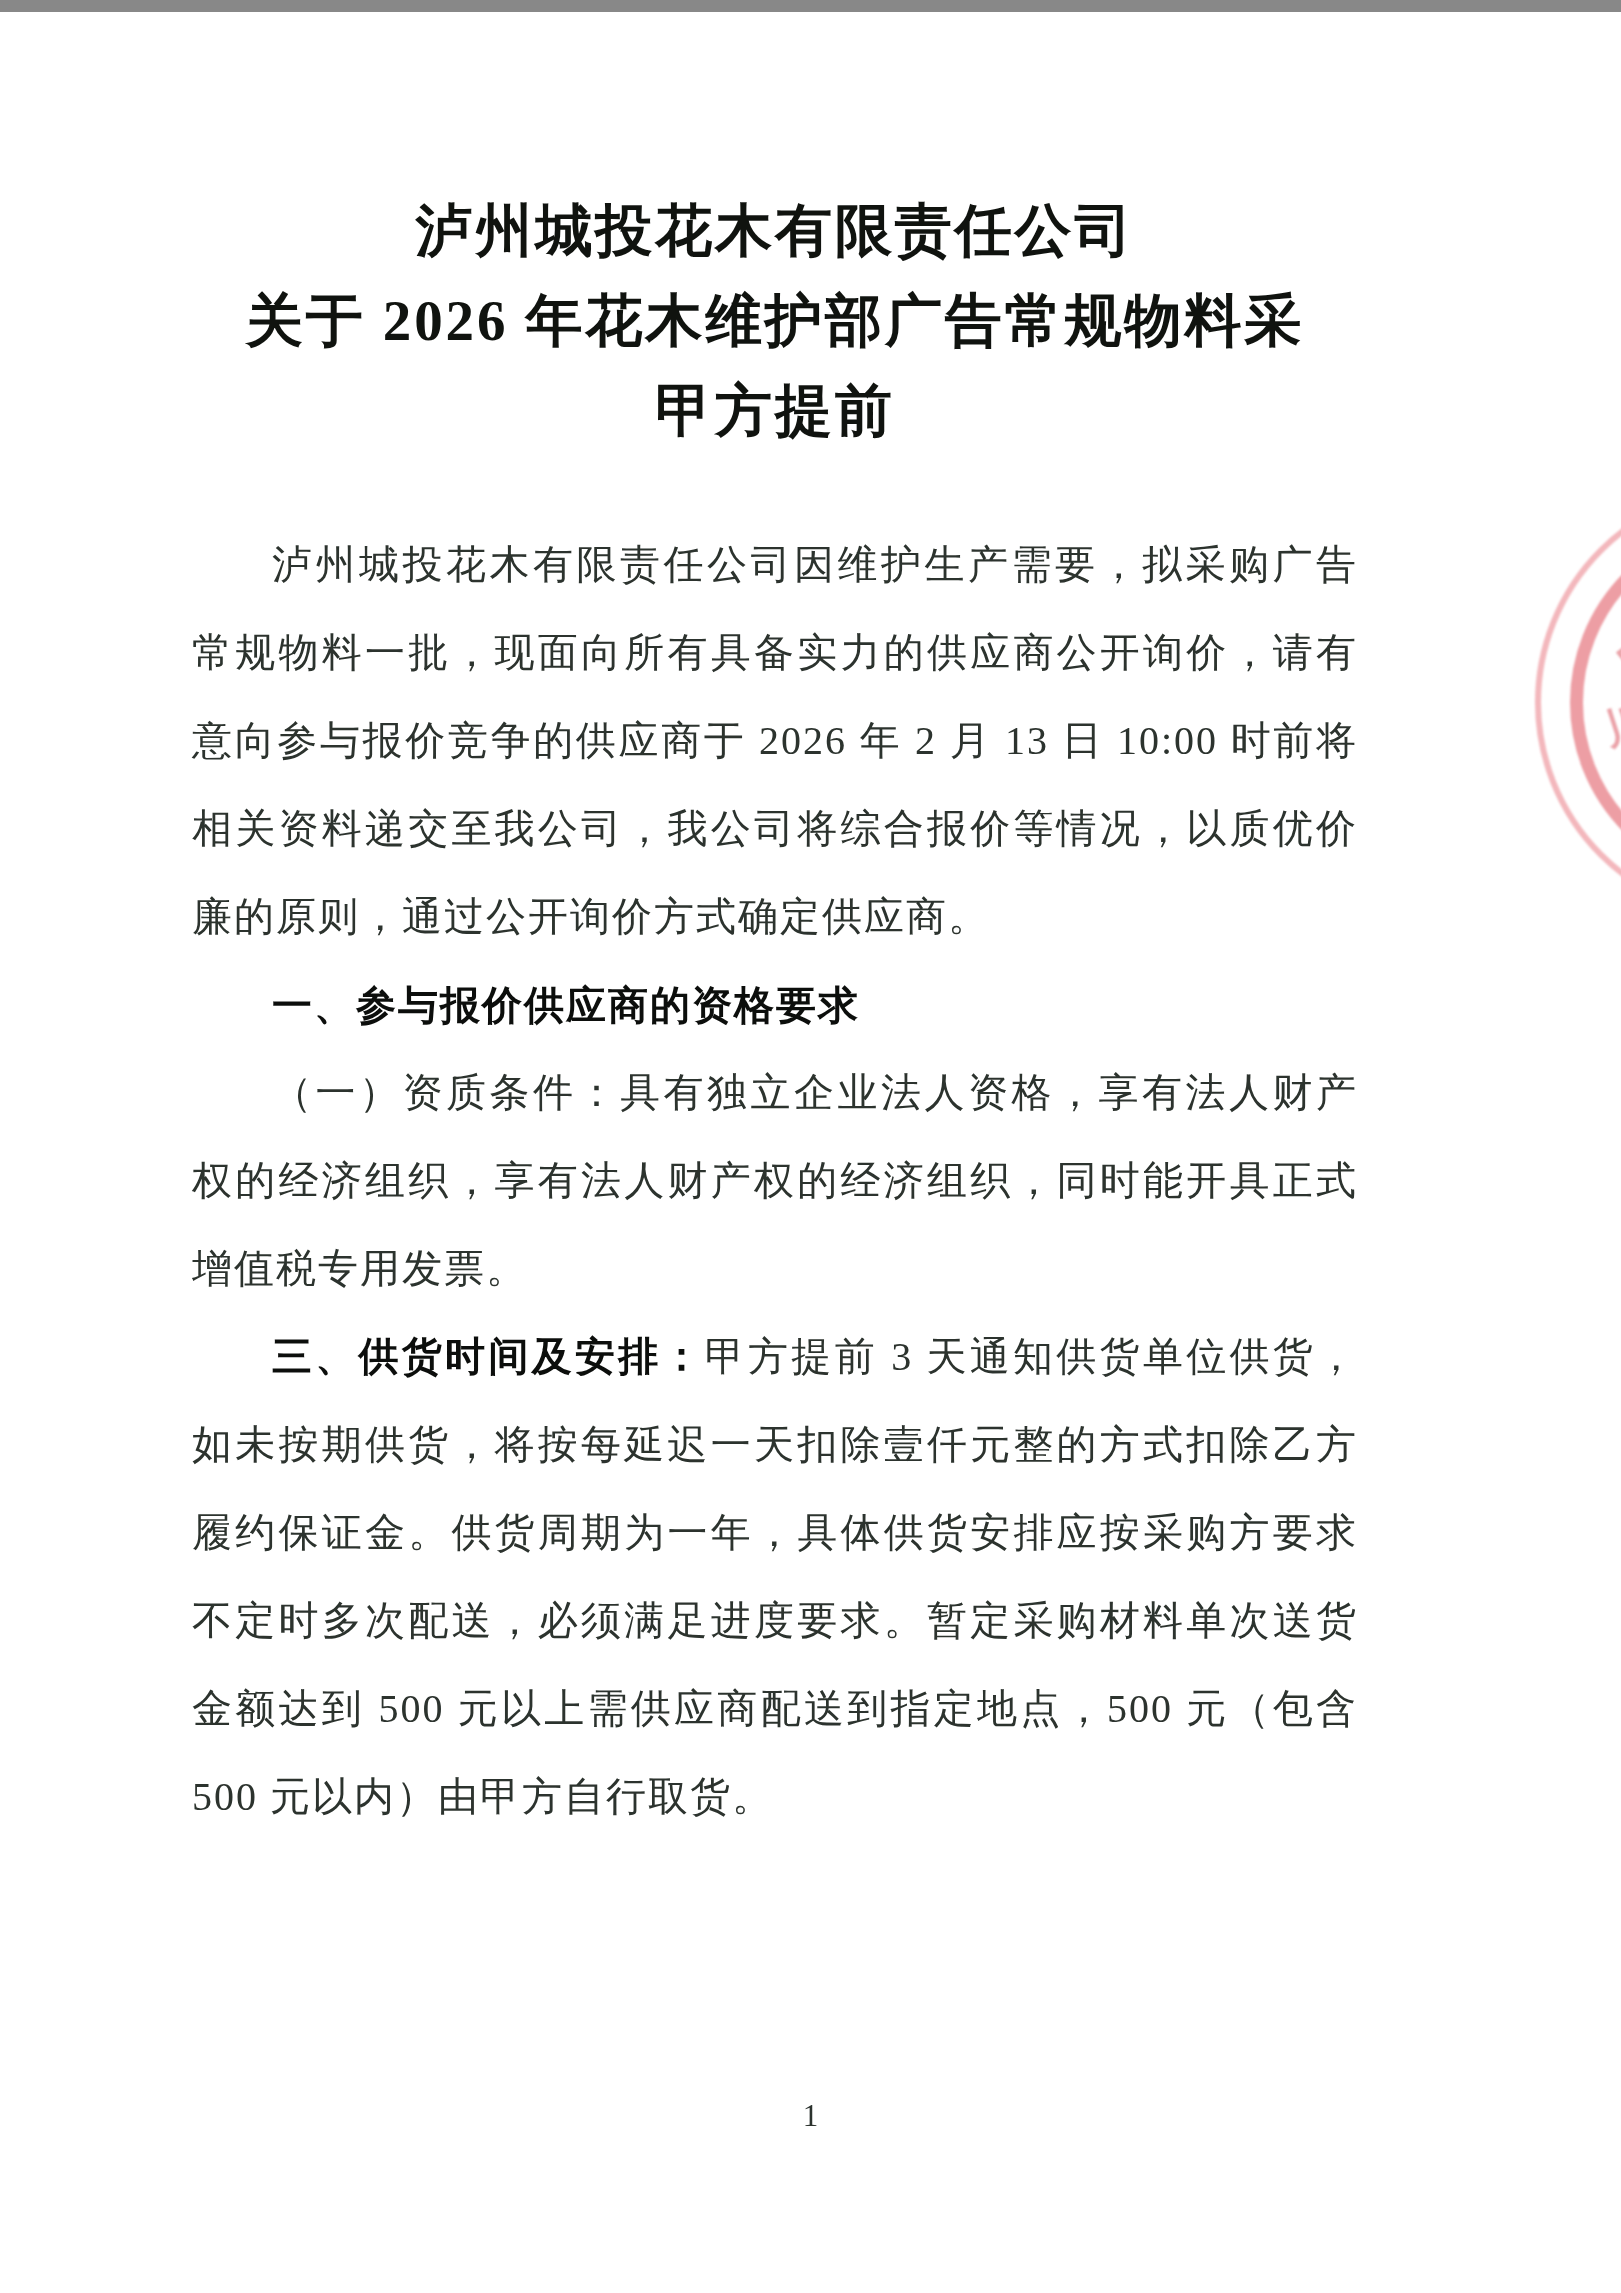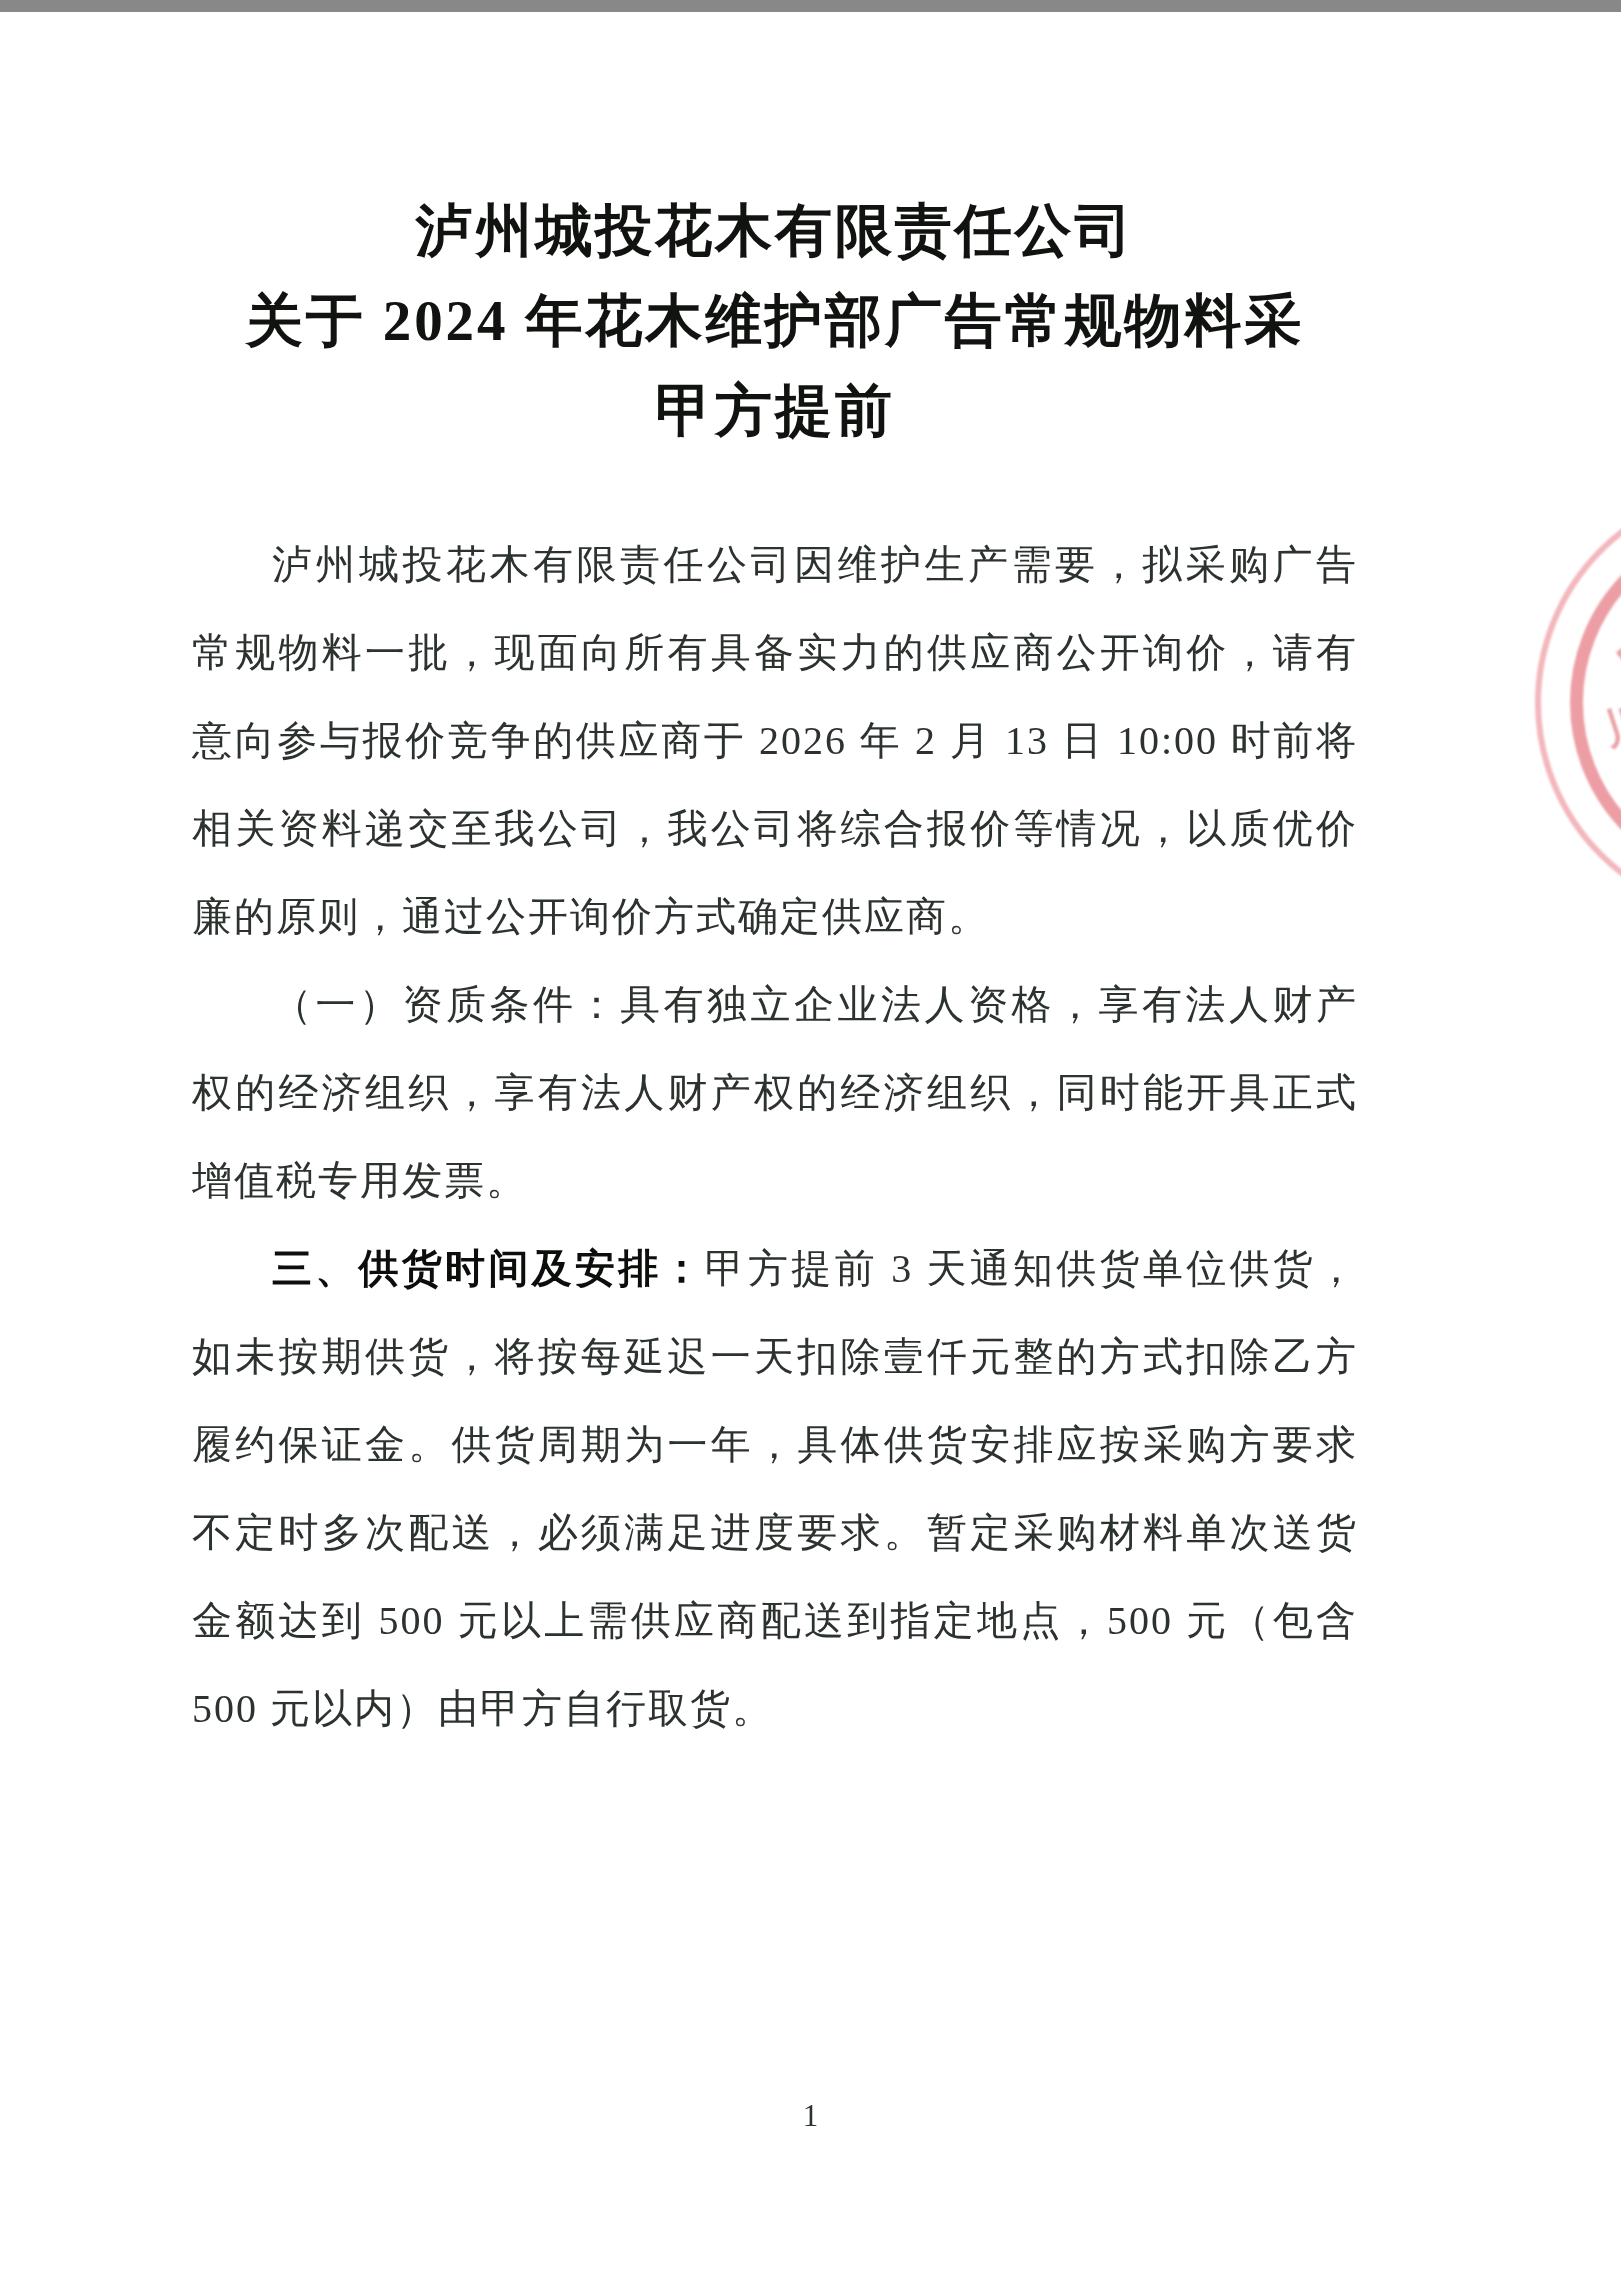--- a/index.html
+++ b/index.html
@@ -97,28 +97,29 @@
 </style>
 </head>
 <body>
 
 <div class="page">
 
   <div class="textblock">
 
     <div class="doc-title">
       <div>泸州城投花木有限责任公司</div>
-      <div>关于 2024 年花木维护部广告常规物料采</div>
+      <div>关于 2026 年花木维护部广告常规物料采</div>
       <div>甲方提前</div>
     </div>
 
     <div class="title-gap"></div>
 
     <div class="body-text">
       <p class="para">泸州城投花木有限责任公司因维护生产需要，拟采购广告常规物料一批，现面向所有具备实力的供应商公开询价，请有意向参与报价竞争的供应商于 2026 年 2 月 13 日 10:00 时前将相关资料递交至我公司，我公司将综合报价等情况，以质优价廉的原则，通过公开询价方式确定供应商。</p>
+      <p class="para heading-sans">一、参与报价供应商的资格要求</p>
       <p class="para">（一）资质条件：具有独立企业法人资格，享有法人财产权的经济组织，享有法人财产权的经济组织，同时能开具正式增值税专用发票。</p>
       <p class="para"><span class="bold-lead">三、供货时间及安排：</span><span>甲方提前 3 天通知供货单位供货，如未按期供货，将按每延迟一天扣除壹仟元整的方式扣除乙方履约保证金。供货周期为一年，具体供货安排应按采购方要求不定时多次配送，必须满足进度要求。暂定采购材料单次送货金额达到 500 元以上需供应商配送到指定地点，500 元（包含 500 元以内）由甲方自行取货。</span></p>
     </div>
 
   </div>
 
   <div class="seal">
     <div class="ring-outer"></div>
     <div class="ring-inner"></div>
     <span class="seal-char c1">四</span>

